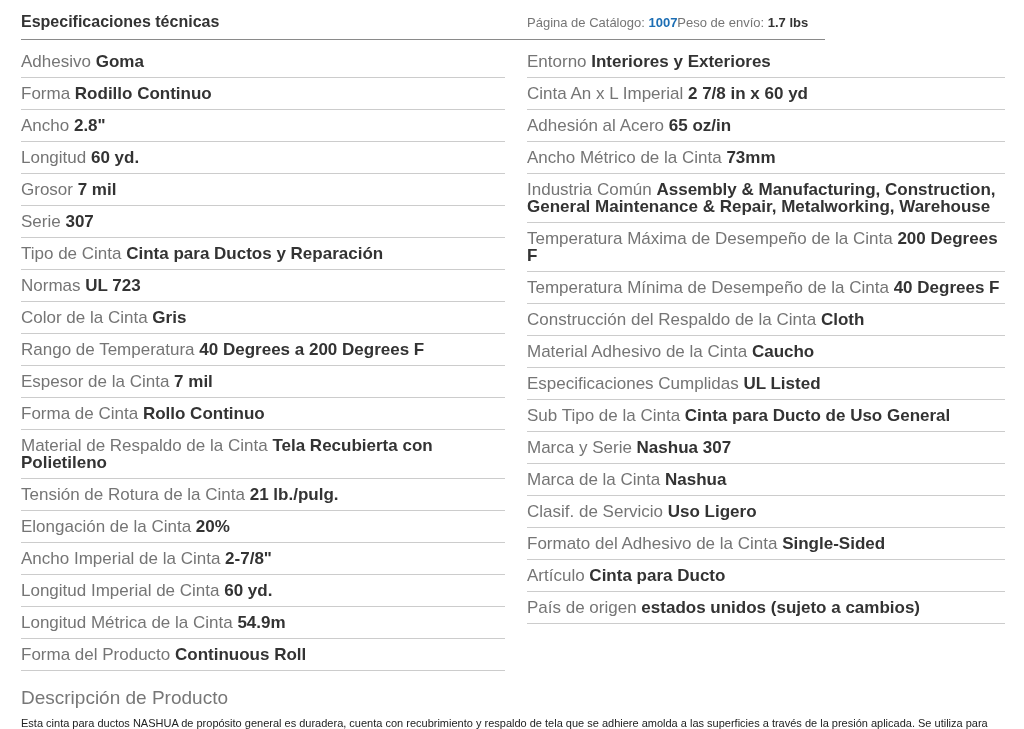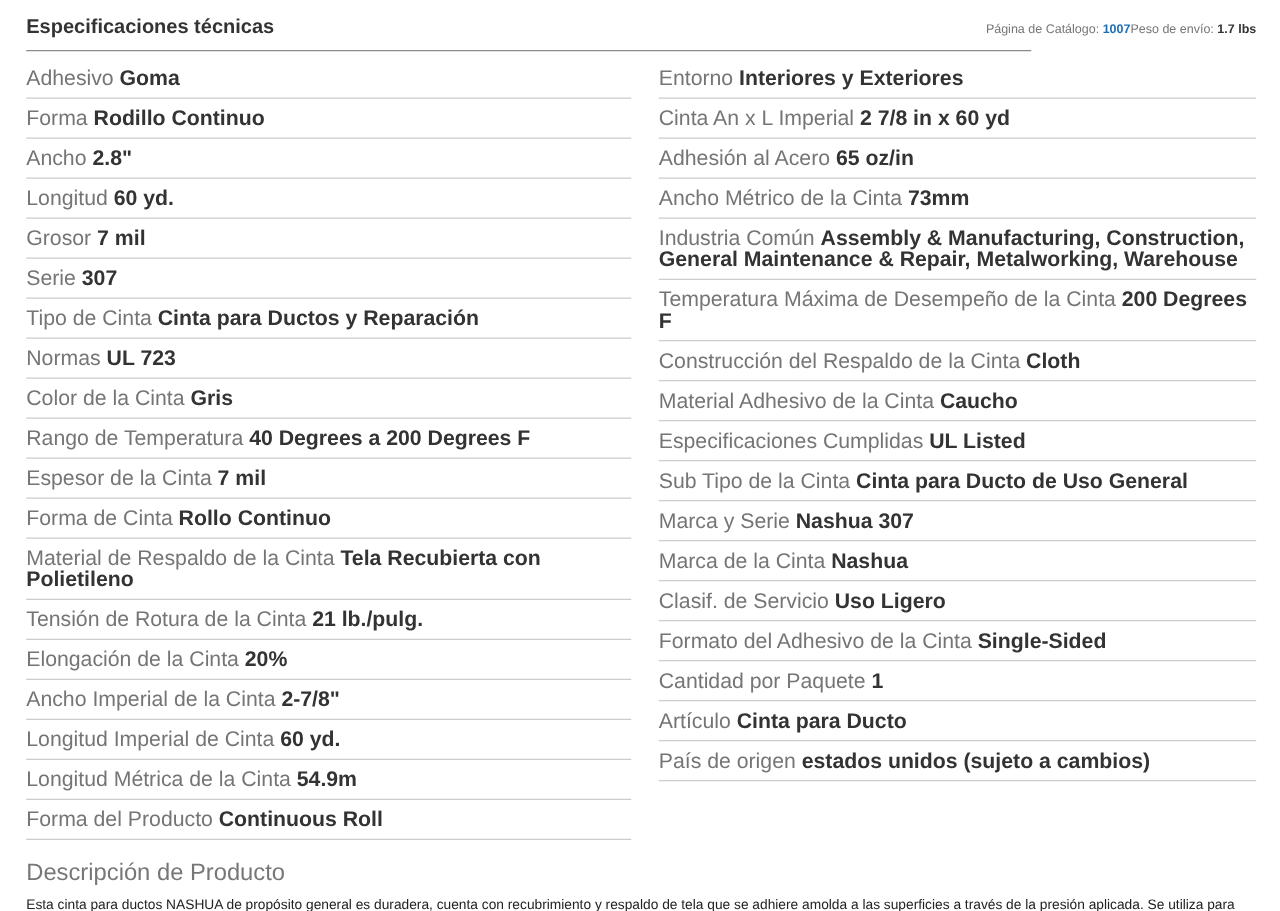--- a/index.html
+++ b/index.html
@@ -31,22 +31,22 @@
     border-bottom:1px solid var(--header-divider);
   }
   .page-title{
     margin:0;
     font-size:16px;
     font-weight:bold;
     color:var(--value-dark);
   }
   .header-right{
     display:flex;
-    justify-content:flex-end;
-    font-size:10px;
+    justify-content:flex-start;
+    font-size:13px;
     line-height:17px;
   }
   .hdr-label{color:var(--label-gray);}
   .hdr-strong{font-weight:bold;color:var(--value-dark);}
   .catalog-link{
     color:var(--link-blue);
     font-weight:bold;
     text-decoration:none;
     cursor:pointer;
   }
@@ -115,29 +115,29 @@
         <div class="spec-row"><span class="spec-label">Longitud Métrica de la Cinta </span><span class="spec-value">54.9m</span></div>
         <div class="spec-row"><span class="spec-label">Forma del Producto </span><span class="spec-value">Continuous Roll</span></div>
       </div>
     <div class="spec-table" id="spec-col-right">
         <div class="spec-row"><span class="spec-label">Entorno </span><span class="spec-value">Interiores y Exteriores</span></div>
         <div class="spec-row"><span class="spec-label">Cinta An x L Imperial </span><span class="spec-value">2 7/8 in x 60 yd</span></div>
         <div class="spec-row"><span class="spec-label">Adhesión al Acero </span><span class="spec-value">65 oz/in</span></div>
         <div class="spec-row"><span class="spec-label">Ancho Métrico de la Cinta </span><span class="spec-value">73mm</span></div>
         <div class="spec-row"><span class="spec-label">Industria Común </span><span class="spec-value">Assembly &amp; Manufacturing, Construction, General Maintenance &amp; Repair, Metalworking, Warehouse</span></div>
         <div class="spec-row"><span class="spec-label">Temperatura Máxima de Desempeño de la Cinta </span><span class="spec-value">200 Degrees F</span></div>
+        <div class="spec-row"><span class="spec-label">Temperatura Mínima de Desempeño de la Cinta </span><span class="spec-value">40 Degrees F</span></div>
         <div class="spec-row"><span class="spec-label">Construcción del Respaldo de la Cinta </span><span class="spec-value">Cloth</span></div>
         <div class="spec-row"><span class="spec-label">Material Adhesivo de la Cinta </span><span class="spec-value">Caucho</span></div>
         <div class="spec-row"><span class="spec-label">Especificaciones Cumplidas </span><span class="spec-value">UL Listed</span></div>
         <div class="spec-row"><span class="spec-label">Sub Tipo de la Cinta </span><span class="spec-value">Cinta para Ducto de Uso General</span></div>
         <div class="spec-row"><span class="spec-label">Marca y Serie </span><span class="spec-value">Nashua 307</span></div>
         <div class="spec-row"><span class="spec-label">Marca de la Cinta </span><span class="spec-value">Nashua</span></div>
         <div class="spec-row"><span class="spec-label">Clasif. de Servicio </span><span class="spec-value">Uso Ligero</span></div>
         <div class="spec-row"><span class="spec-label">Formato del Adhesivo de la Cinta </span><span class="spec-value">Single-Sided</span></div>
-        <div class="spec-row"><span class="spec-label">Cantidad por Paquete </span><span class="spec-value">1</span></div>
         <div class="spec-row"><span class="spec-label">Artículo </span><span class="spec-value">Cinta para Ducto</span></div>
         <div class="spec-row"><span class="spec-label">País de origen </span><span class="spec-value">estados unidos (sujeto a cambios)</span></div>
       </div>
   </div>
 
   <div class="desc-section">
     <h2 class="desc-title">Descripción de Producto</h2>
     <p class="desc-text">Esta cinta para ductos NASHUA de propósito general es duradera, cuenta con recubrimiento y respaldo de tela que se adhiere amolda a las superficies a través de la presión aplicada. Se utiliza para repara la reparación general y provisional así como para parchar, etiquetar, marcar y jalar cables.</p>
   </div>
 

